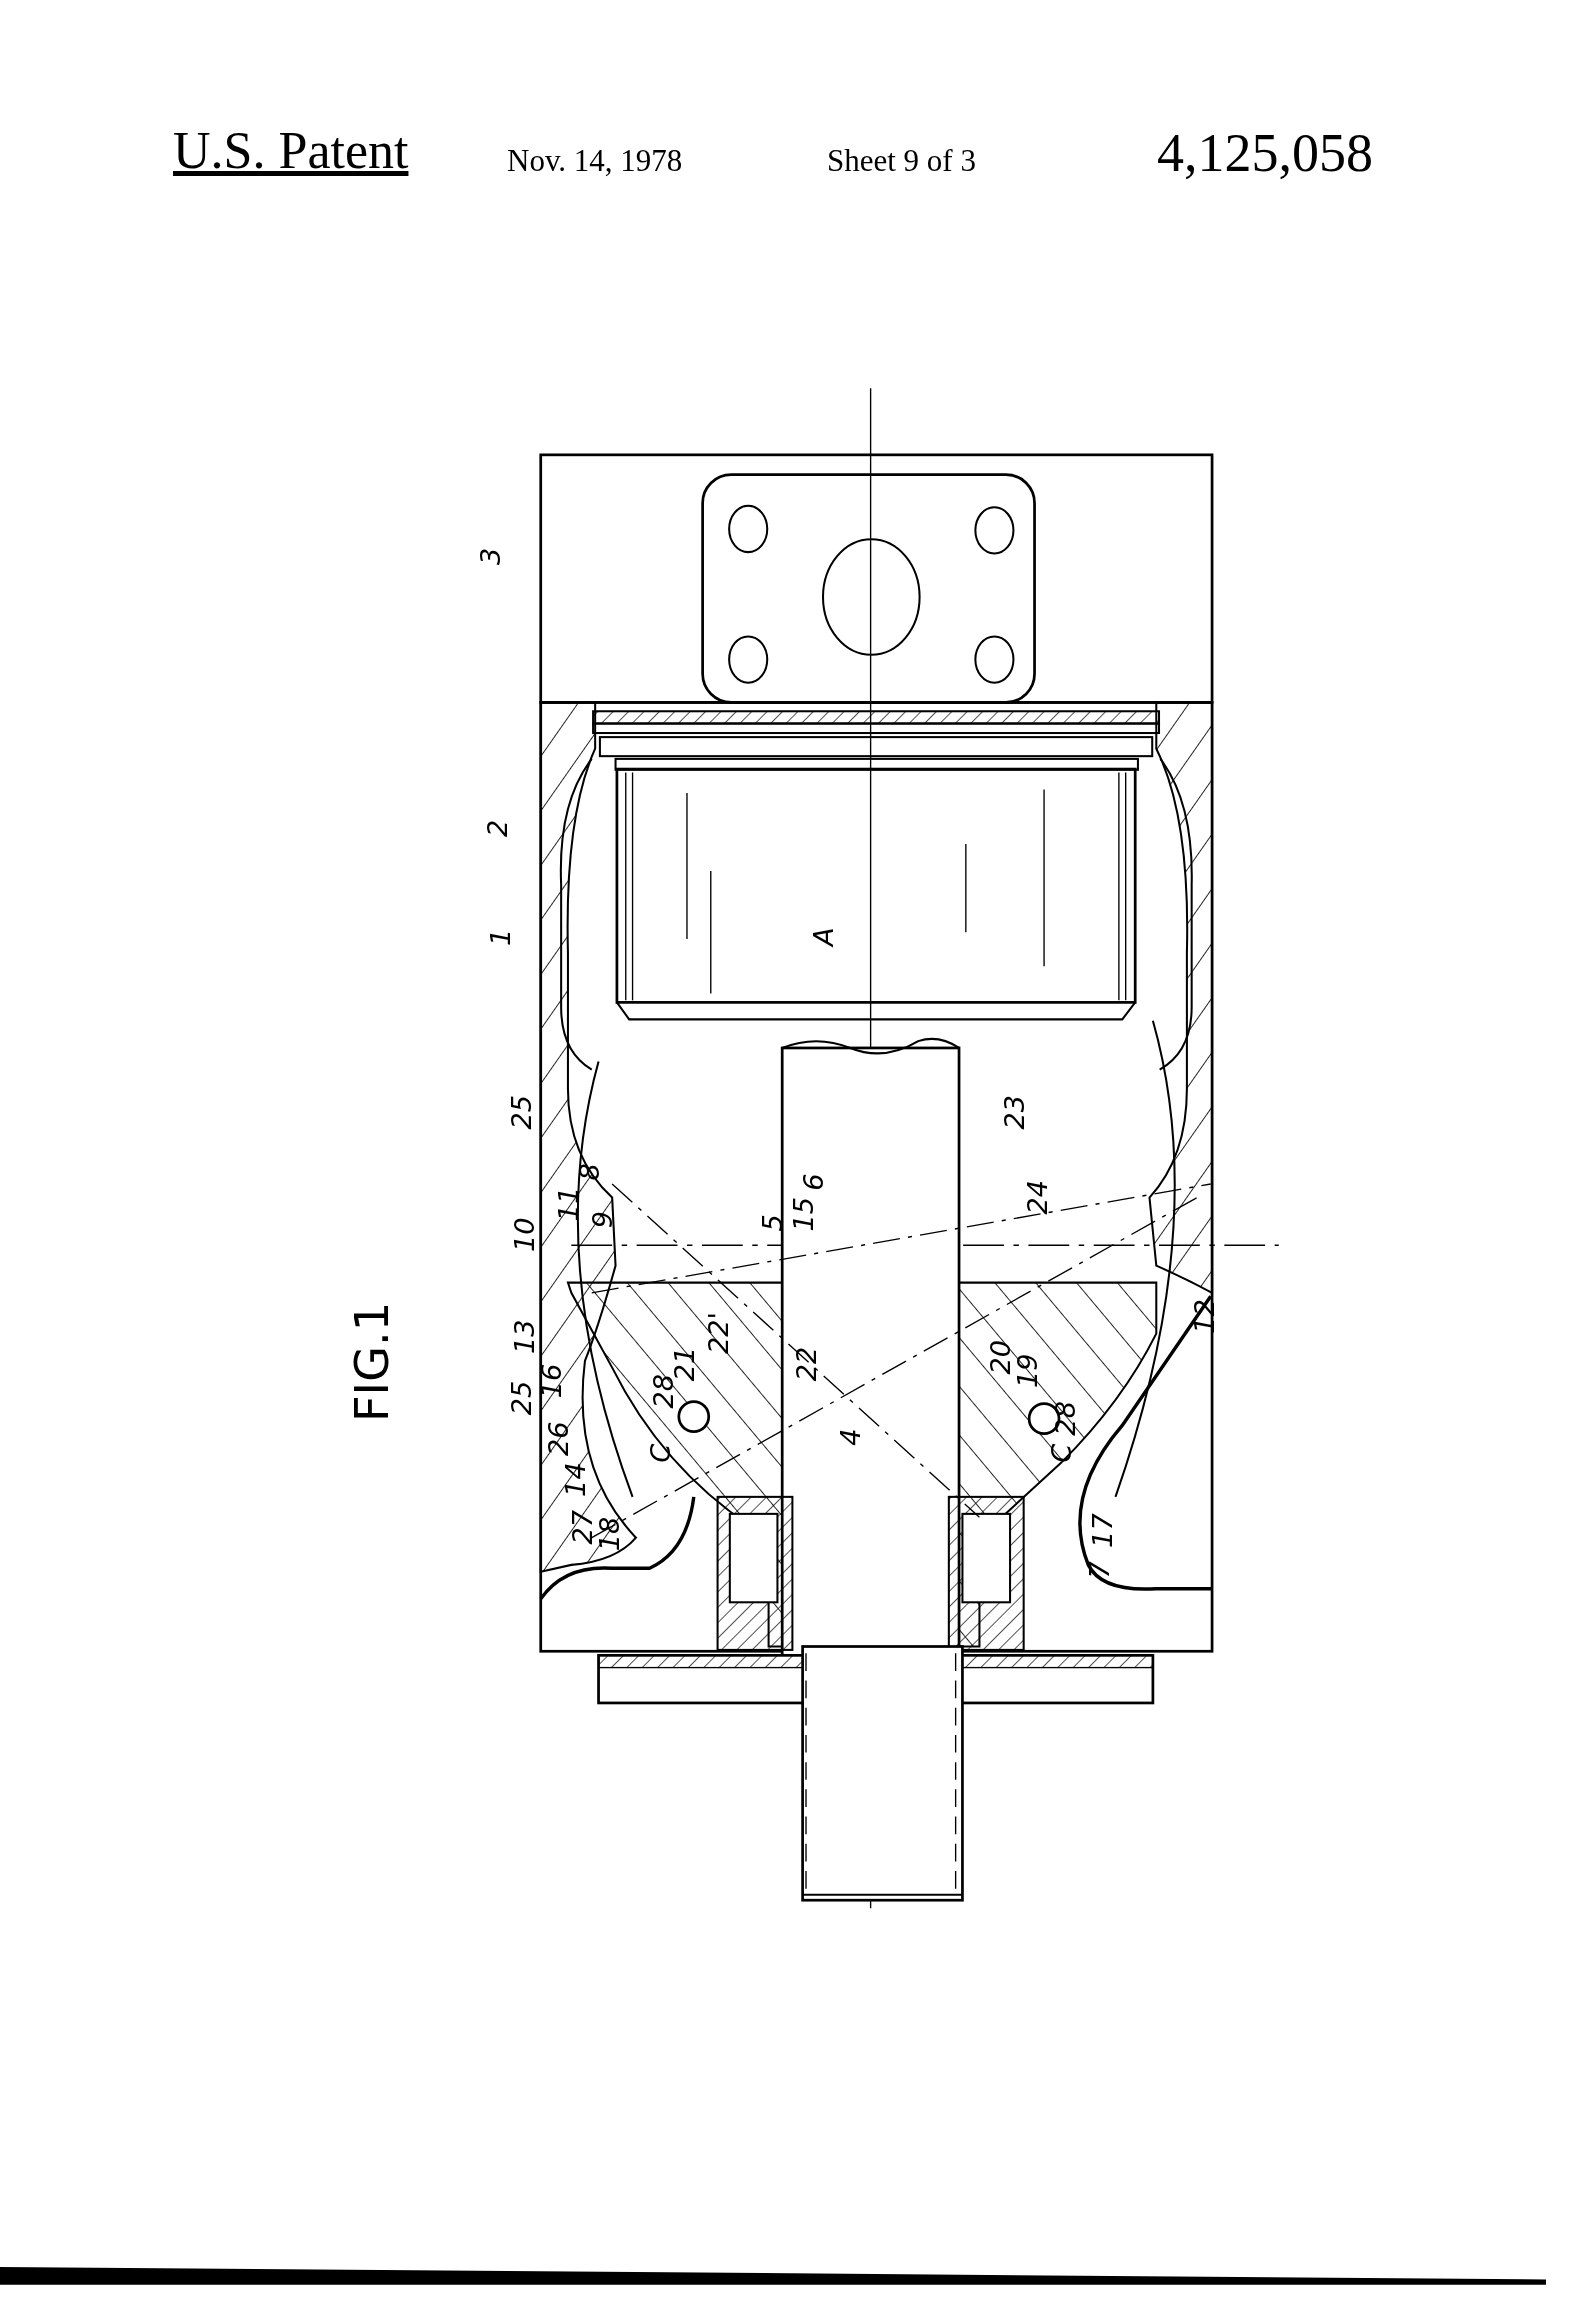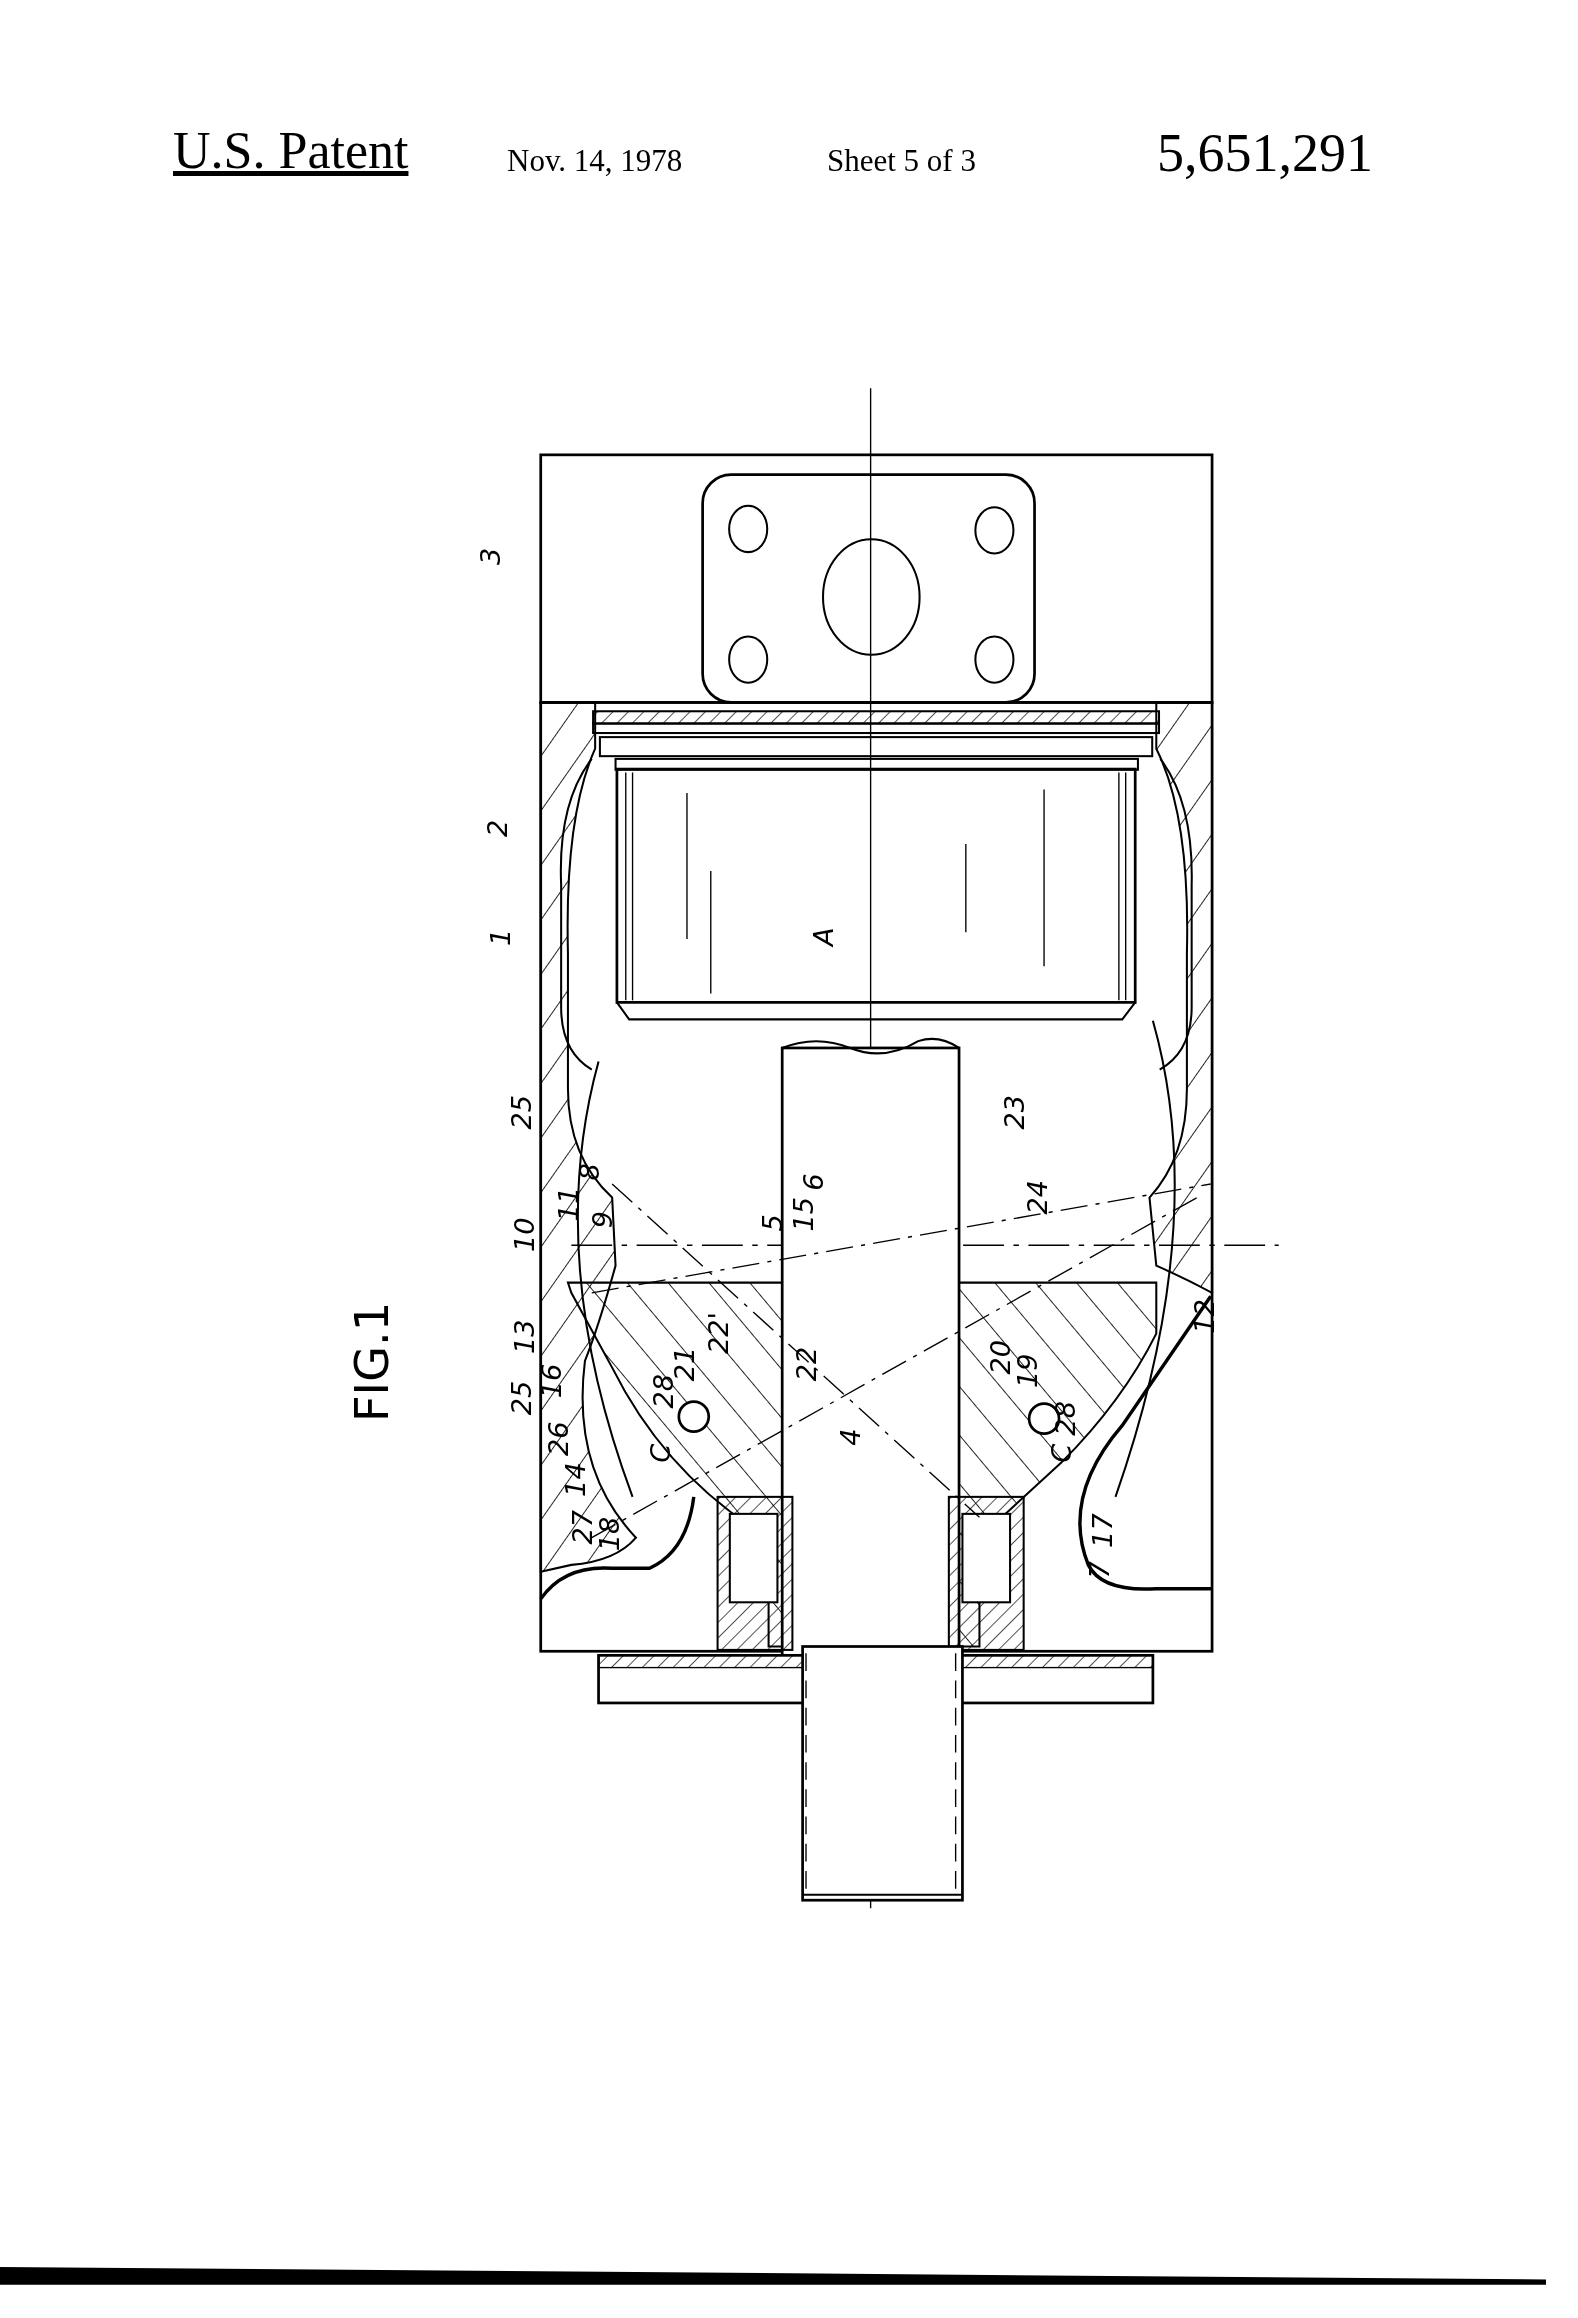--- a/index.html
+++ b/index.html
@@ -12,22 +12,22 @@
   #drawing { position:absolute; left:0; top:0; }
   .label { font-family:"DejaVu Sans", sans-serif; font-size:40px; fill:#000; font-style:italic; }
   .fig { font-family:"DejaVu Sans", sans-serif; font-size:68px; fill:#000; }
   .bottom-bar { position:absolute; left:0; top:2267px; width:1546px; height:17.7px; background:#000; clip-path:polygon(0 0, 100% 70%, 100% 100%, 0 100%); }
 </style>
 </head>
 <body>
 
 <div class="hdr hdr-patent">U.S. Patent</div>
 <div class="hdr hdr-date">Nov. 14, 1978</div>
-<div class="hdr hdr-sheet">Sheet 5 of 3</div>
-<div class="hdr hdr-num">5,651,291</div>
+<div class="hdr hdr-sheet">Sheet 9 of 3</div>
+<div class="hdr hdr-num">4,125,058</div>
 
 <svg id="drawing" width="1578" height="2319" viewBox="0 0 2320 3408" xmlns="http://www.w3.org/2000/svg">
   <defs>
     <pattern id="hatch" patternUnits="userSpaceOnUse" width="46" height="46" patternTransform="rotate(35)">
       <line x1="0" y1="0" x2="0" y2="46" stroke="#000" stroke-width="2.5"></line>
     </pattern>
     <pattern id="hatch2" patternUnits="userSpaceOnUse" width="46" height="46" patternTransform="rotate(-40)">
       <line x1="0" y1="0" x2="0" y2="46" stroke="#000" stroke-width="2.5"></line>
     </pattern>
     <pattern id="hatchfine" patternUnits="userSpaceOnUse" width="16" height="16" patternTransform="rotate(45)">

